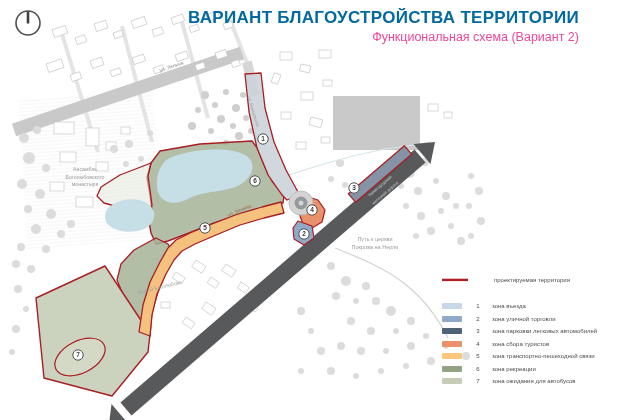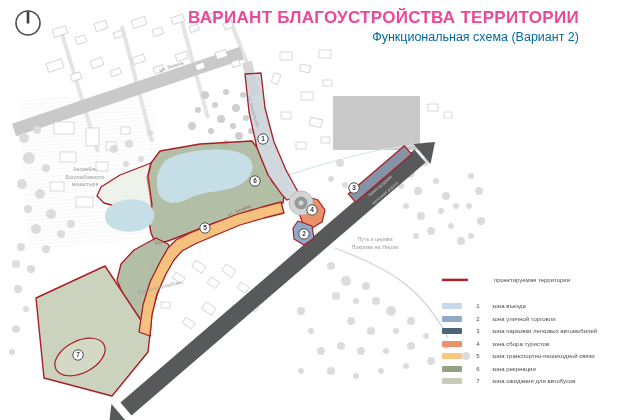--- a/index.html
+++ b/index.html
@@ -1,22 +1,22 @@
 <!DOCTYPE html>
 <html><head>
 <meta charset="utf-8">
 <style>
   html,body{margin:0;padding:0;}
   body{
     width:617px;height:420px;position:relative;overflow:hidden;
     background:#ffffff;font-family:"Liberation Sans", sans-serif;
   }
   .header{position:absolute;top:8px;right:38px;text-align:right;z-index:5;}
-  .title{font-size:17px;font-weight:700;color:#ec4899;letter-spacing:.3px;}
-  .subtitle{font-size:12.5px;color:#0369a1;margin-top:2px;}
+  .title{font-size:17px;font-weight:700;color:#0369a1;letter-spacing:.3px;}
+  .subtitle{font-size:12.5px;color:#ec4899;margin-top:2px;}
   .compass{position:absolute;top:6px;left:12px;z-index:5;}
   svg.map{position:absolute;top:0;left:0;z-index:1;}
   .legend{position:absolute;left:442px;top:277px;width:172px;z-index:5;}
   .legend-boundary{display:flex;align-items:center;margin-bottom:17px;}
   .legend-boundary .lg-label{margin-left:26px;}
   .legend-row{display:grid;grid-template-columns:22px 16px auto;column-gap:6px;align-items:center;height:12.5px;}
   .lg-num{font-size:6px;color:#4c4c4c;text-align:center;}
   .lg-label{font-size:6px;color:#4c4c4c;white-space:nowrap;}
   .lg-swatch svg, .legend-boundary svg{display:block;}
 </style>

